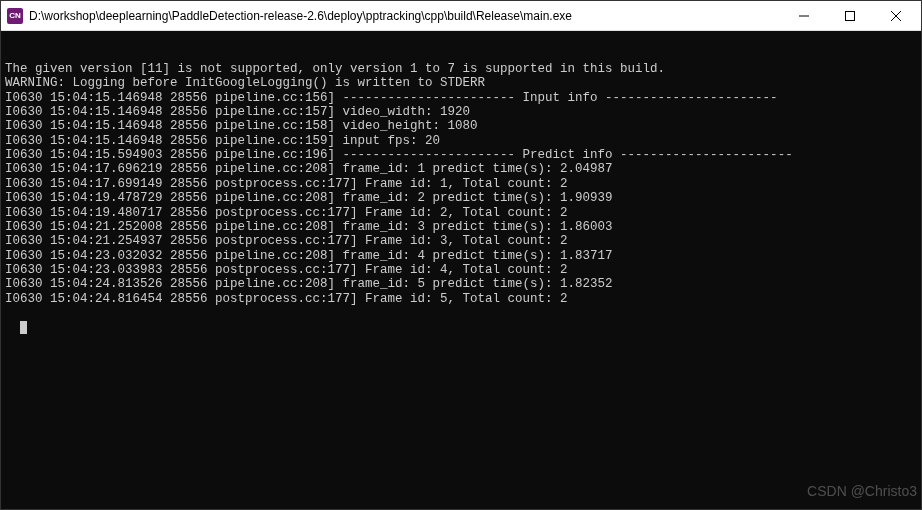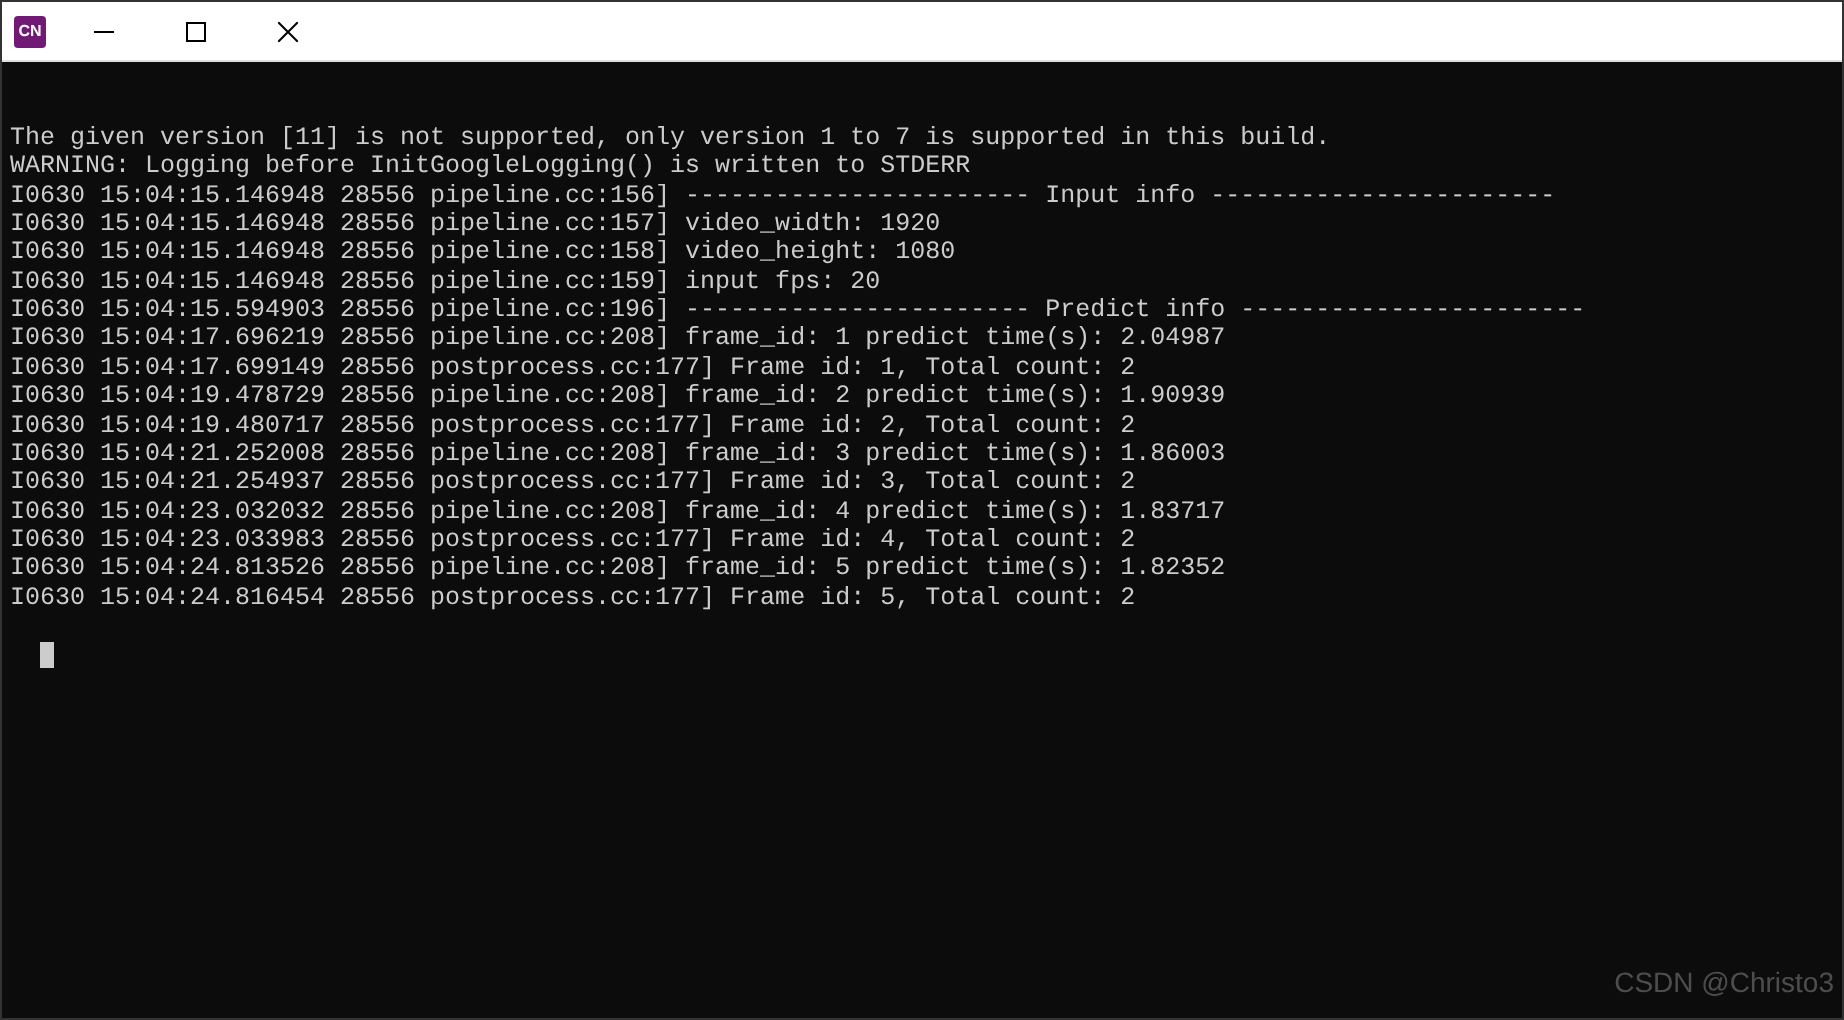--- a/index.html
+++ b/index.html
@@ -92,20 +92,21 @@
       font-family: Arial, sans-serif;
       font-size: 14px;
       pointer-events: none;
     }
   </style>
 </head>
 <body>
 
 <div class="titlebar">
   <div class="title-icon">CN</div>
+  <div class="title-text">D:\workshop\deeplearning\PaddleDetection-release-2.6\deploy\pptracking\cpp\build\Release\main.exe</div>
   <div class="window-controls">
     <div class="window-btn">
       <svg viewBox="0 0 10 10">
           <line x1="0" y1="5" x2="10" y2="5" stroke="#000" stroke-width="1"></line>
         </svg>
     </div>
     <div class="window-btn">
       <svg viewBox="0 0 10 10">
           <rect x="0.5" y="0.5" width="9" height="9" fill="none" stroke="#000" stroke-width="1"></rect>
         </svg>

